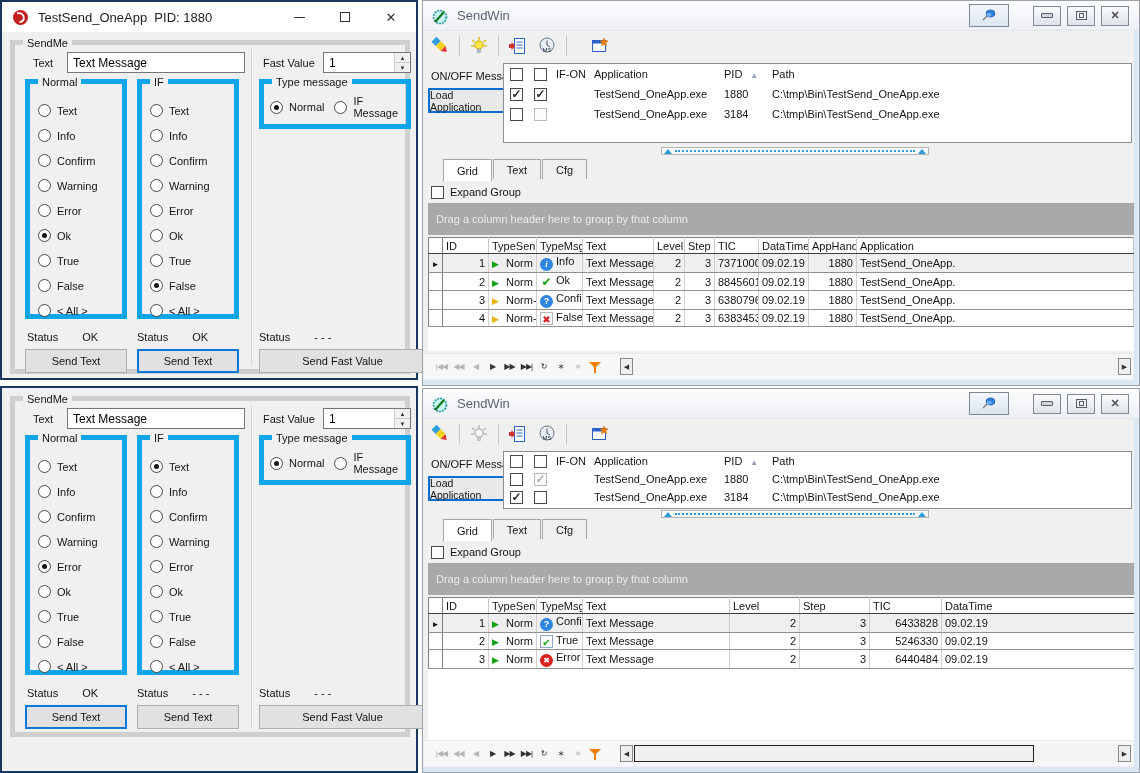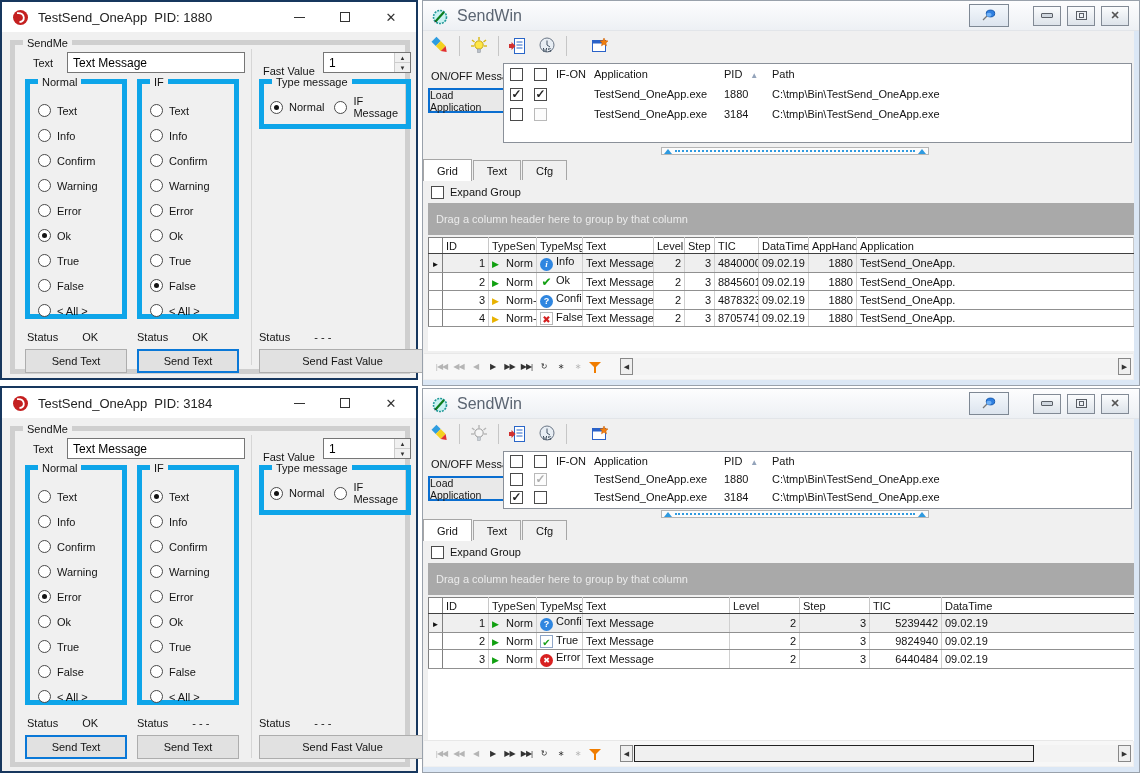--- a/index.html
+++ b/index.html
@@ -20,21 +20,21 @@
   .xg::before{content:"\2715";font-size:13px;color:#333}
   .ts-client{position:relative;height:calc(100% - 30px)}
   .gbox{position:absolute;border:5px solid #0ea5e9}
   .glabel{position:absolute;top:-8px;left:8px;background:#f0f0f0;padding:0 4px;font-size:11px;white-space:pre}
   .sendme{left:8px;top:8px;right:6px;bottom:4px;border-color:#cfcfcf}
   .lbl{position:absolute;font-size:11px;white-space:pre}
   .l-text{left:18px;top:12px}
   .textbox{position:absolute;left:52px;top:7px;width:178px;height:21px;border:1px solid #767676;background:#fff;
            font-family:"Liberation Sans",sans-serif;font-size:12px;padding:0 5px}
   .vdiv{position:absolute;left:236px;top:4px;bottom:4px;width:1px;background:#d6d6d6}
-  .l-fast{left:248px;top:20px}
+  .l-fast{left:248px;top:12px}
   .spin{position:absolute;left:308px;top:7px;width:88px;height:21px;border:1px solid #767676;background:#fff;display:flex}
   .spin input{flex:1;min-width:0;border:0;outline:none;font-family:"Liberation Sans",sans-serif;font-size:12px;padding-left:5px}
   .spin .arrows{width:16px;border-left:1px solid #ccc;display:flex;flex-direction:column}
   .sa{flex:1;display:flex;align-items:center;justify-content:center;background:#f0f0f0}
   .sa+.sa{border-top:1px solid #ccc}
   .sa::before{font-size:6px;color:#333}
   .sa.up::before{content:"\25B2"} .sa.dn::before{content:"\25BC"}
   .g-normal{left:10px;top:34px;width:102px;height:240px;padding-top:14px}
   .g-if{left:122px;top:34px;width:102px;height:240px;padding-top:14px}
   .radio-row{display:flex;align-items:center;gap:6px;height:25px;padding-left:8px;cursor:default}
@@ -53,21 +53,21 @@
   .b-send-f{left:244px;top:304px;width:167px}
 
   
   .sw-win{position:absolute;left:422px;width:718px;background:#f0f0f0;border:1px solid #99a1ab;
           box-shadow:inset -5px 0 0 #dbe7f5, inset 0 -5px 0 #dbe7f5}
   #sw1{top:0;height:386px}
   #sw2{top:388px;height:385px}
   .sw-title{height:30px;display:flex;align-items:center;padding:0 8px;
             background:linear-gradient(#fdfdfe,#edf0f4);border-bottom:1px solid #e2e5e9}
   .sw-appicon{width:18px;height:18px;flex:none}
-  .sw-t{font-size:16px;color:#5b6572;margin-left:8px}
+  .sw-t{font-size:13px;color:#5b6572;margin-left:8px}
   .pinbtn{margin-left:auto;width:40px;height:23px;border:1px solid #7e8894;
           background:linear-gradient(#f4f8fc,#dce4ee);display:flex;align-items:center;justify-content:center}
   .cbtns{display:flex;gap:6px;margin-left:24px;margin-right:2px}
   .cbtn{width:28px;height:20px;border:1px solid #828a95;background:linear-gradient(#fbfcfd,#dde3ea);
         display:flex;align-items:center;justify-content:center}
   .ic-min{width:12px;height:5px;border:1px solid #5a5f66;background:#cfd6de;border-radius:1px}
   .ic-max{width:11px;height:9px;border:1px solid #5a5f66;background:#eef1f5;position:relative}
   .ic-max::after{content:"";position:absolute;inset:1px 2px;border:1px solid #5a5f66}
   .ic-x::before{content:"\2715";font-weight:700;font-size:11px;color:#555}
   .sw-toolbar{height:30px;display:flex;align-items:center;gap:5px;padding:0 5px}
@@ -92,21 +92,21 @@
   .sort{margin-left:8px;font-size:8px;color:#93a3ba}
   .chk{display:inline-block;width:13px;height:13px;background:#fff;border:1px solid #4a4a4a;position:relative;flex:none;vertical-align:middle}
   .chk.on::before{content:"\2713";position:absolute;left:1px;top:-2px;font-size:12px;font-weight:700;color:#222}
   .chk.dis{border-color:#b9b9b9;background:#fcfcfc}
   .chk.dis.on::before{color:#aeaeae}
   .splitter{position:absolute;left:238px;width:268px;height:8px;border:1px solid #b5b5b5;background:#fbfbfb;
             display:flex;align-items:center;padding:0 2px}
   #sw1 .splitter{top:86px} #sw2 .splitter{top:61px}
   .stri{width:0;height:0;border-left:4px solid transparent;border-right:4px solid transparent;border-bottom:5px solid #2e9ae0}
   .dots{flex:1;height:0;border-top:2px dotted #2e9ae0;margin:0 3px}
-  .sw-tabs{display:flex;align-items:center;height:22px;padding-left:0}
+  .sw-tabs{display:flex;align-items:flex-start;height:22px;padding-left:20px}
   .tab{height:20px;padding:0 13px;display:flex;align-items:center;background:#f0f0f0;
        border:1px solid #a6a6a6;border-bottom:none;margin-right:1px}
   .tab.active{background:#fff;height:22px;position:relative;z-index:2}
   .expand-row{display:flex;align-items:center;gap:6px;height:22px;padding-left:8px}
   .group-hint{margin:0 5px;height:32px;background:#a9a9a9;color:#ebebeb;display:flex;align-items:center;padding-left:8px}
   .gridwrap{margin:2px 5px 0 5px;background:#fff;overflow:hidden}
   .gw1{height:114px} .gw2{height:144px}
   table.grid{border-collapse:collapse;table-layout:fixed;font-size:11px;background:#fff;border:1px solid #808080}
   .sgrid1{width:100%} .sgrid2{width:780px}
   .grid th{font-weight:400;text-align:left;border-right:1px solid #c8c8c8;border-bottom:1px solid #404040;
@@ -322,40 +322,20 @@
         <span>- - -</span>
       </div>
       <div class="btn b-send-n">Send Text</div>
       <div class="btn b-send-i focused">Send Text</div>
       <div class="btn b-send-f">Send Fast Value</div>
     </div>
   </div>
 </div>
 
 <div class="ts-win" id="ts2">
-  <div class="ts-title">
-    <span class="ts-appicon">
-      <svg width="17" height="17" viewBox="0 0 17 17">
-          <circle cx="8.5" cy="8.5" r="7.5" fill="#c41f1f"></circle>
-          <path d="M5 4.2 Q11.5 3.5 11.8 8.5 Q12 12.5 7.5 13" stroke="#fff" stroke-width="1.8" fill="none"></path>
-        </svg>
-    </span>
-    <span class="ts-t">TestSend_OneApp  PID: 3184</span>
-    <div class="winbtns">
-      <span class="wb">
-          <span class="mline"></span>
-        </span>
-      <span class="wb">
-          <span class="mbox"></span>
-        </span>
-      <span class="wb">
-          <span class="xg"></span>
-        </span>
-    </div>
-  </div>
   <div class="ts-client">
     <div class="gbox sendme">
       <span class="glabel">SendMe</span>
       <span class="lbl l-text">Text</span>
       <input class="textbox" value="Text Message" style="">
       <div class="vdiv"></div>
       <span class="lbl l-fast">Fast Value</span>
       <div class="spin">
         <input value="1" style="">
         <div class="arrows">
@@ -665,21 +645,21 @@
       <tbody>
 
           <tr class="cur">
             <td class="ind"></td>
             <td class="ra">1</td>
             <td><span class="tsicon g"></span><span>Norm</span></td>
             <td><span class="tmicon info"></span><span>Info</span></td>
             <td>Text Message</td>
             <td class="ra">2</td>
             <td class="ra">3</td>
-            <td class="ra">4840000</td>
+            <td class="ra">7371000</td>
             <td>09.02.19 20:</td>
             <td class="ra">1880</td>
             <td>TestSend_OneApp.</td>
           </tr>
 
           <tr>
             <td class="ind"></td>
             <td class="ra">2</td>
             <td><span class="tsicon g"></span><span>Norm</span></td>
             <td><span class="tmicon ok"></span><span>Ok</span></td>
@@ -693,35 +673,35 @@
           </tr>
 
           <tr>
             <td class="ind"></td>
             <td class="ra">3</td>
             <td><span class="tsicon y"></span><span>Norm-If</span></td>
             <td><span class="tmicon confirm"></span><span>Confirm</span></td>
             <td>Text Message</td>
             <td class="ra">2</td>
             <td class="ra">3</td>
-            <td class="ra">4878323</td>
+            <td class="ra">6380796</td>
             <td>09.02.19 20:</td>
             <td class="ra">1880</td>
             <td>TestSend_OneApp.</td>
           </tr>
 
           <tr>
             <td class="ind"></td>
             <td class="ra">4</td>
             <td><span class="tsicon y"></span><span>Norm-If</span></td>
             <td><span class="tmicon false"></span><span>False</span></td>
             <td>Text Message</td>
             <td class="ra">2</td>
             <td class="ra">3</td>
-            <td class="ra">8705741</td>
+            <td class="ra">6383453</td>
             <td>09.02.19 20:</td>
             <td class="ra">1880</td>
             <td>TestSend_OneApp.</td>
           </tr>
 
       </tbody>
     </table>
   </div>
   <div class="sw-nav">
 
@@ -918,33 +898,33 @@
       <tbody>
 
           <tr class="cur">
             <td class="ind"></td>
             <td class="ra">1</td>
             <td><span class="tsicon g"></span><span>Norm</span></td>
             <td><span class="tmicon confirm"></span><span>Confirm</span></td>
             <td>Text Message</td>
             <td class="ra">2</td>
             <td class="ra">3</td>
-            <td class="ra">5239442</td>
+            <td class="ra">6433828</td>
             <td>09.02.19</td>
           </tr>
 
           <tr>
             <td class="ind"></td>
             <td class="ra">2</td>
             <td><span class="tsicon g"></span><span>Norm</span></td>
             <td><span class="tmicon true"></span><span>True</span></td>
             <td>Text Message</td>
             <td class="ra">2</td>
             <td class="ra">3</td>
-            <td class="ra">9824940</td>
+            <td class="ra">5246330</td>
             <td>09.02.19</td>
           </tr>
 
           <tr>
             <td class="ind"></td>
             <td class="ra">3</td>
             <td><span class="tsicon g"></span><span>Norm</span></td>
             <td><span class="tmicon error"></span><span>Error</span></td>
             <td>Text Message</td>
             <td class="ra">2</td>

